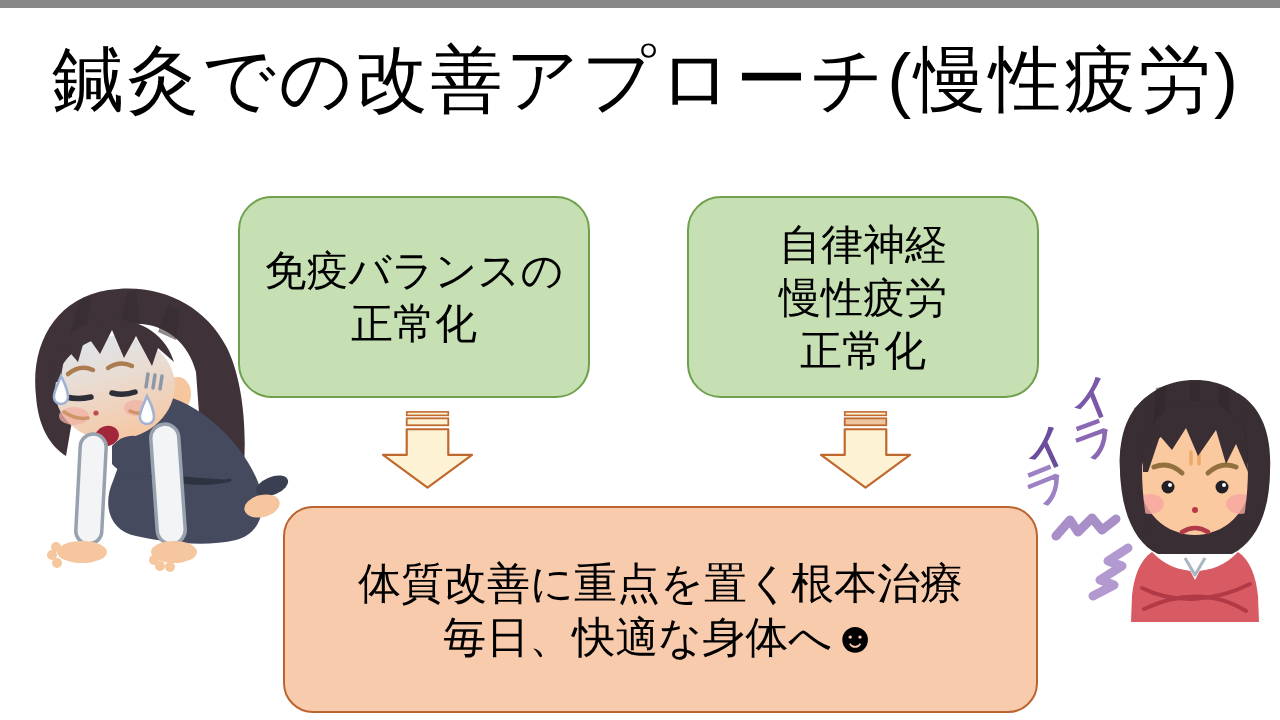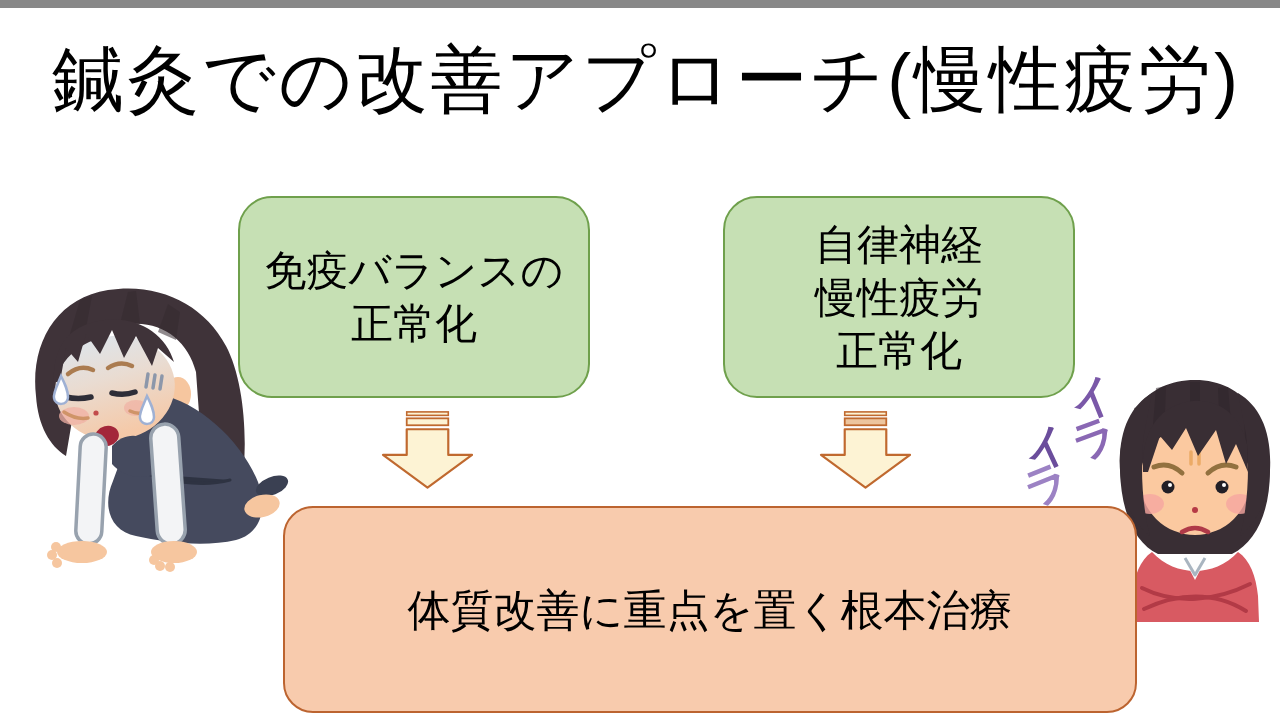--- a/index.html
+++ b/index.html
@@ -22,24 +22,24 @@
   }
   .round-box{
     position:absolute;display:flex;flex-direction:column;
     align-items:center;justify-content:center;text-align:center;
   }
   .green-box{
     background:var(--green-fill);border:2.5px solid var(--green-border);
     border-radius:34px;width:352px;height:202px;top:188px;
   }
   .box-immune{left:238px;}
-  .box-autonomic{left:723px;text-align:right;}
+  .box-autonomic{left:687px;text-align:right;}
   .green-box .line{font-size:42px;line-height:53px;font-weight:500;}
   .orange-box{
-    left:283px;top:498px;width:854px;height:207px;
+    left:283px;top:498px;width:755px;height:207px;
     background:var(--orange-fill);border:2.5px solid var(--orange-border);
     border-radius:30px;z-index:2;
   }
   .orange-box .line{font-size:43px;line-height:54px;font-weight:500;}
   .down-arrow{position:absolute;top:402px;width:95px;height:80px;}
   .arrow-left{left:380px;}
   .arrow-right{left:818px;}
   .down-arrow .shape{fill:var(--arrow-fill);stroke:var(--arrow-border);}
   .arrow-right .stripe2{fill:#edc59e;}
   .illus{position:absolute;z-index:1;}
@@ -79,20 +79,21 @@
     <path class="shape body" stroke-width="2.2" stroke-linejoin="round" d="M 27,19 L 69,19 L 69,45 L 93,45 L 48,78 L 3,45 L 27,45 Z"></path>
   </svg>
   <svg class="down-arrow arrow-right" viewBox="0 0 96 80">
     <rect class="shape stripe1" x="27" y="1.5" width="42" height="3.5" stroke-width="1.6"></rect>
     <rect class="shape stripe2" x="27" y="8" width="42" height="7" stroke-width="1.8"></rect>
     <path class="shape body" stroke-width="2.2" stroke-linejoin="round" d="M 27,19 L 69,19 L 69,45 L 93,45 L 48,78 L 3,45 L 27,45 Z"></path>
   </svg>
 
   <div class="round-box orange-box">
     <div class="line">体質改善に重点を置く根本治療</div>
+    <div class="line">毎日、快適な身体へ☻</div>
   </div>
 
   <svg class="illus illus-left" viewBox="0 0 285 296">
     <defs>
       <linearGradient id="paleface" x1="0" y1="0" x2="0.15" y2="1">
         <stop offset="0" stop-color="#dde5ec"></stop>
         <stop offset="0.45" stop-color="#e9dcd2"></stop>
         <stop offset="1" stop-color="#f5c9a8"></stop>
       </linearGradient>
     </defs>

